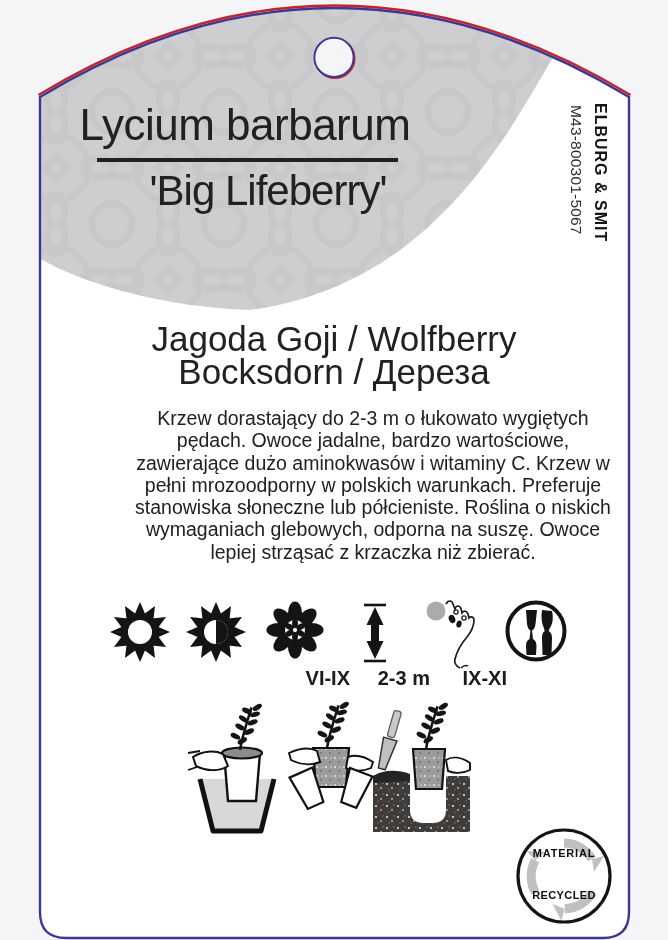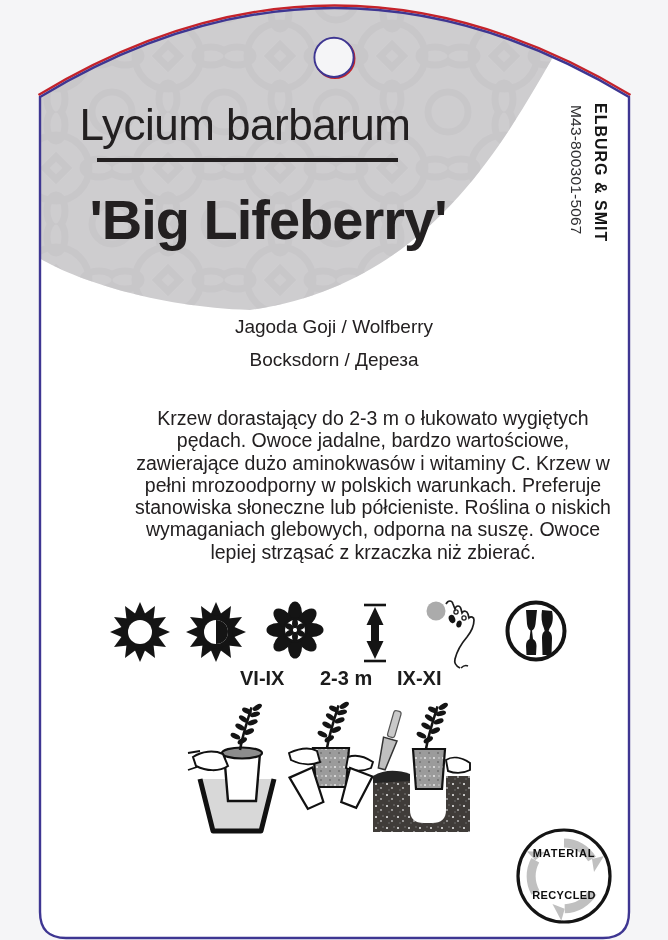--- a/index.html
+++ b/index.html
@@ -2,24 +2,24 @@
 <html><head>
 <meta charset="utf-8">
 <style>
   html,body{margin:0;padding:0;}
   body{background:#eef0f2;font-family:"Liberation Sans",sans-serif;}
   .stage{position:relative;width:668px;height:940px;background:#f5f5f7;overflow:hidden;}
   .stage svg.base{position:absolute;left:0;top:0;}
   .txt{position:absolute;color:#232021;}
   .genus{top:100px;left:40px;width:410px;text-align:center;font-size:44px;font-weight:400;letter-spacing:-0.5px;}
   .rule{position:absolute;top:158px;left:97px;width:301px;height:4px;background:#232021;}
-  .cultivar{top:167px;left:43px;width:450px;text-align:center;font-size:56px;font-weight:700;letter-spacing:-1px;margin-top:20px;}
-  .common{top:310px;left:39px;width:590px;text-align:center;font-size:19px;line-height:33px;font-weight:500;white-space:pre-line;}
+  .cultivar{top:167px;left:43px;width:450px;text-align:center;font-size:42px;font-weight:400;letter-spacing:-1px;}
+  .common{top:322px;left:39px;width:590px;text-align:center;font-size:35px;line-height:33px;font-weight:500;white-space:pre-line;}
   .desc{top:407px;left:39px;width:590px;text-align:center;font-size:19.5px;line-height:22.3px;font-weight:400;white-space:pre-line;margin-left:39px;}
-  .cap{position:absolute;top:667px;width:110px;text-align:left;font-size:20px;font-weight:600;color:#1c1c1c;}
+  .cap{position:absolute;top:667px;width:110px;text-align:right;font-size:20px;font-weight:600;color:#1c1c1c;}
   .cap.c1{left:240px;} .cap.c2{left:320px;} .cap.c3{left:397px;}
   .vert{position:absolute;writing-mode:vertical-rl;text-orientation:mixed;color:#161616;}
   .brand{left:591px;top:103px;font-size:16px;font-weight:700;letter-spacing:1px;height:160px;}
   .code{left:567px;top:105px;font-size:15.5px;font-weight:400;letter-spacing:0.2px;color:#2e2e30;height:170px;}
   .badge-txt{position:absolute;left:514px;width:100px;text-align:center;color:#0e0e0e;}
   .b1{top:847px;font-size:11px;font-weight:700;letter-spacing:0.8px;}
   .b2{top:855px;font-size:31px;font-weight:700;letter-spacing:-1px;}
   .b3{top:889px;font-size:11px;font-weight:700;letter-spacing:0.4px;}
 </style>
 </head>

